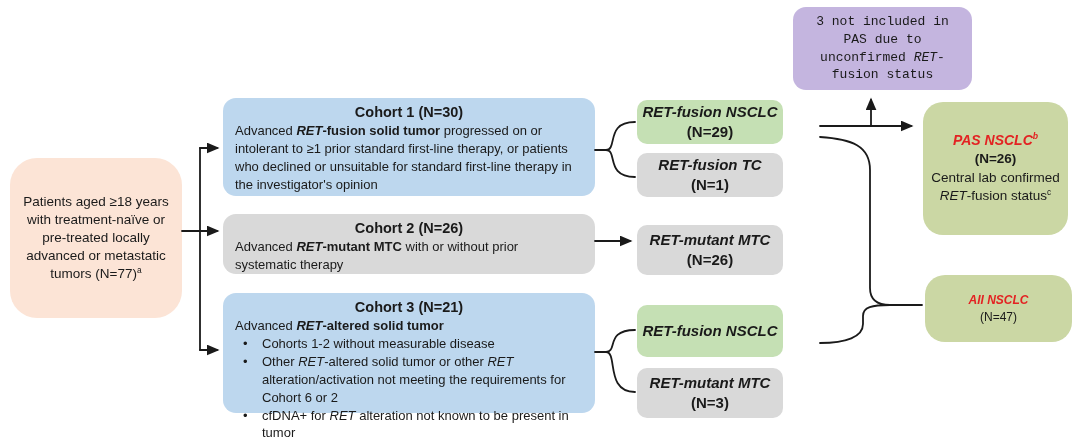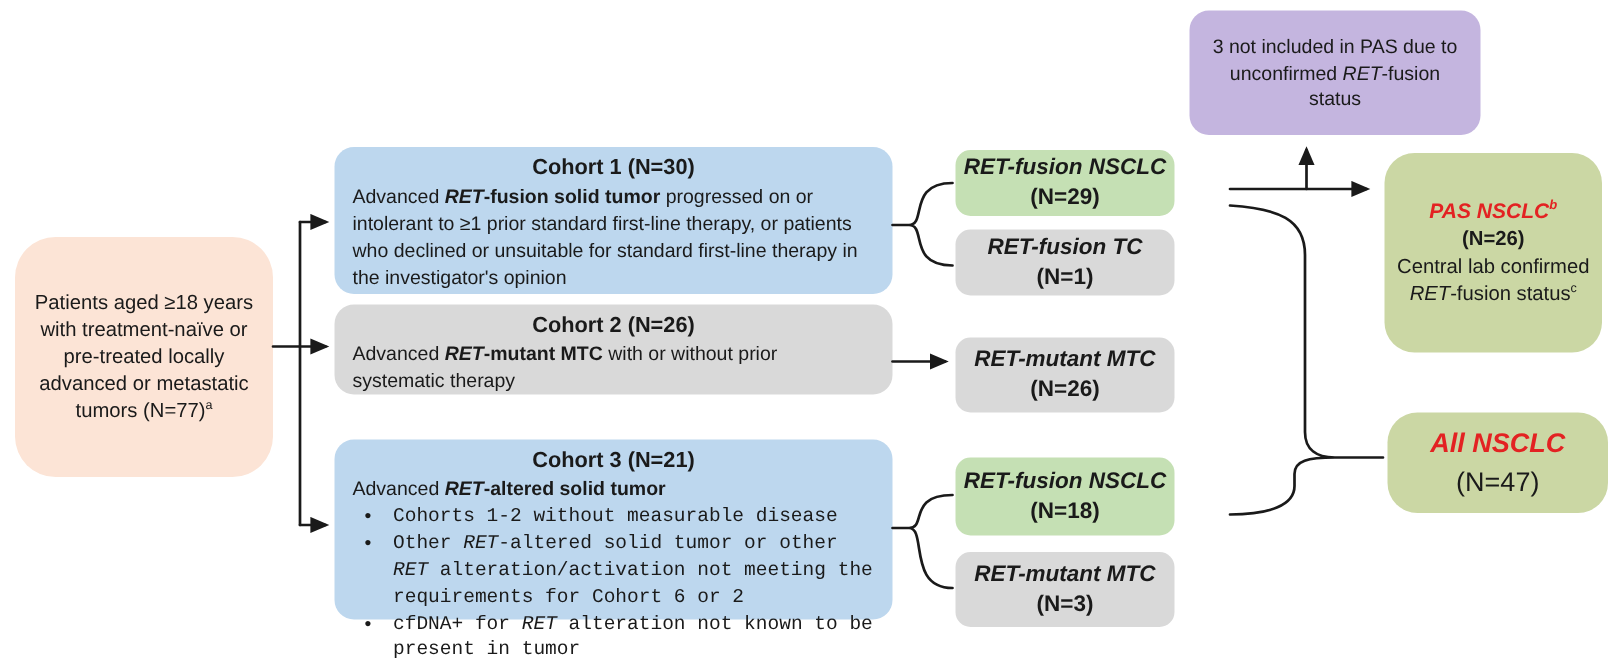--- a/index.html
+++ b/index.html
@@ -19,46 +19,46 @@
   .rounded-lg{border-radius:20px;}
   .rounded-md{border-radius:13px;}
   .rounded-sm{border-radius:10px;}
 
   .patient{left:10px;top:158px;width:172px;height:160px;background:var(--peach);
            text-align:center;font-size:13.5px;line-height:1.32;padding:6px 12px;border-radius:27px;}
 
   .cohort{left:223px;width:372px;padding:5px 12px 6px 12px;font-size:13px;line-height:1.38;justify-content:flex-start;}
   .cohort-title{text-align:center;font-weight:700;font-size:14.5px;line-height:1.3;}
   .cohort1{top:98px;height:98px;background:var(--blue);}
-  .cohort2{top:203px;height:60px;background:var(--gray);}
+  .cohort2{top:214px;height:60px;background:var(--gray);}
   .cohort3{top:293px;height:120px;background:var(--blue);}
 
   .bullet-row{display:flex;}
   .bullet-mark{width:10px;flex:0 0 10px;margin-left:8px;margin-right:9px;}
   .bullet-mark::before{content:"\2022";}
-  .bullet-text{flex:1;font-family:Liberation Mono, monospace;}
+  .bullet-text{flex:1;}
 
   .out{left:637px;width:146px;text-align:center;font-weight:700;font-size:15px;line-height:1.35;}
   .out-label{font-style:italic;}
   .out1{top:100px;height:44px;background:var(--green);}
   .out2{top:153px;height:44px;background:var(--gray);}
   .out3{top:225px;height:50px;background:var(--gray);}
   .out4{top:305px;height:52px;background:var(--green);}
   .out5{top:368px;height:50px;background:var(--gray);}
 
-  .purple-note{left:793px;top:7px;width:194px;height:83px;background:var(--purple);
-               text-align:center;font-size:13px;line-height:1.35;padding:4px 10px;}
+  .purple-note{left:793px;top:7px;width:179px;height:83px;background:var(--purple);
+               text-align:center;font-size:13px;line-height:1.35;padding:4px 10px;font-family:Liberation Mono, monospace;}
 
   .pas{left:923px;top:102px;width:145px;height:133px;background:var(--olive);
        text-align:center;font-size:13.5px;line-height:1.38;padding:4px 3px;}
   .pas-title{font-weight:700;font-style:italic;color:var(--red);font-size:14px;}
   .pas-n{font-weight:700;}
 
   .allbox{left:925px;top:275px;width:147px;height:67px;background:var(--olive);
-          text-align:center;font-size:18px;line-height:1.4;}
+          text-align:center;font-size:12px;line-height:1.4;}
   .all-title{font-weight:700;font-style:italic;color:var(--red);}
   .all-n{font-weight:400;}
 
   
   .rt-b{font-weight:700;}
   .rt-i{font-style:italic;}
   .rt-red{color:var(--red);}
   .rt-sup{font-size:0.62em;vertical-align:super;line-height:0;}
 
   svg.wires{position:absolute;left:0;top:0;z-index:2;pointer-events:none;}
@@ -134,21 +134,20 @@
   <div class="box rounded-sm out out2">
     <div class="out-label"><span class="rt-b rt-i">RET-fusion TC</span></div>
     <div>(N=1)</div>
   </div>
   <div class="box rounded-sm out out3">
     <div class="out-label"><span class="rt-b rt-i">RET-mutant MTC</span></div>
     <div>(N=26)</div>
   </div>
   <div class="box rounded-sm out out4">
     <div class="out-label"><span class="rt-b rt-i">RET-fusion NSCLC</span></div>
-    <div>(N=18)</div>
   </div>
   <div class="box rounded-sm out out5">
     <div class="out-label"><span class="rt-b rt-i">RET-mutant MTC</span></div>
     <div>(N=3)</div>
   </div>
 
   <div class="box rounded-md purple-note">
     <div><span>3 not included in PAS due to unconfirmed </span><span class="rt-i">RET</span><span>-fusion status</span></div>
   </div>
 

